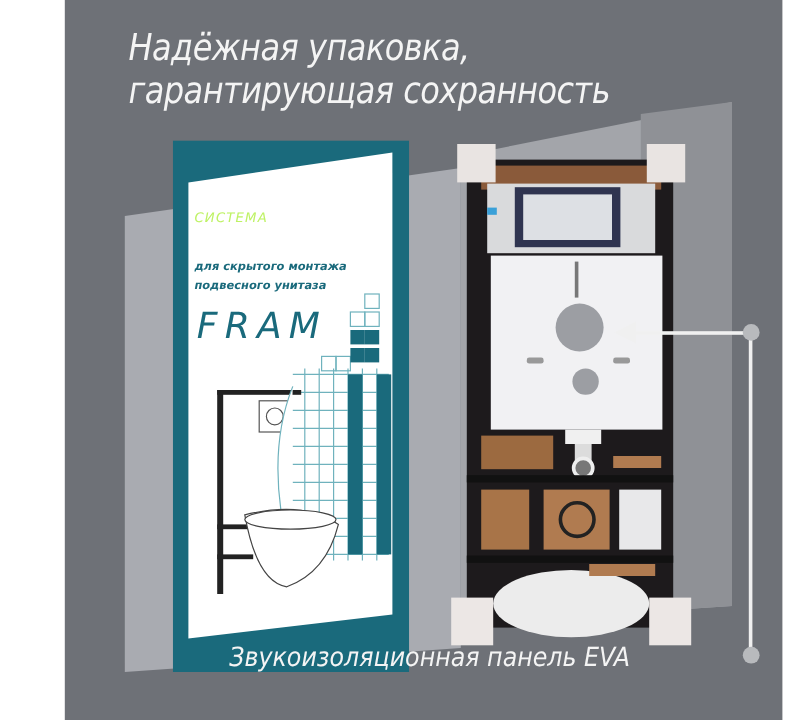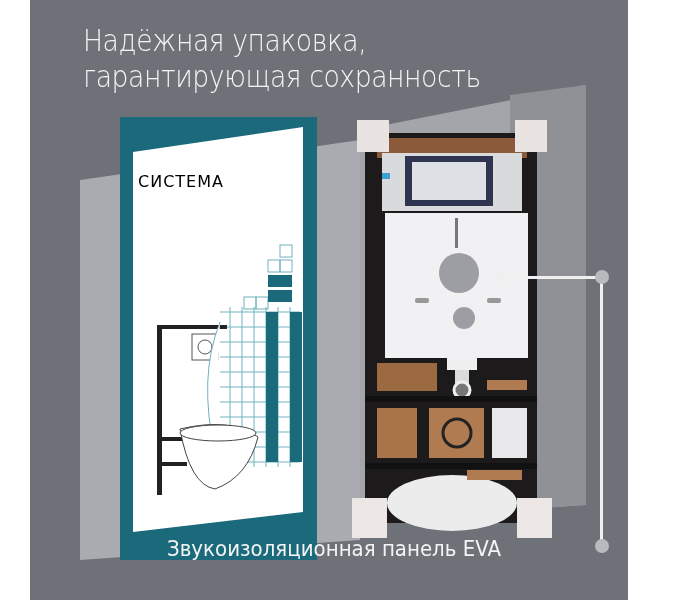--- a/index.html
+++ b/index.html
@@ -1,22 +1,22 @@
 <!DOCTYPE html>
 <html><head>
 <meta charset="utf-8">
 <style>
   html, body { margin: 0; padding: 0; background: #ffffff; }
   body { width: 675px; height: 600px; position: relative; overflow: hidden; font-family: "Liberation Sans", sans-serif; }
-  .panel { position: absolute; left: 30px; top: 0; width: 598px; height: 600px; background: #6e7177; overflow: hidden; }
+  .panel { position: absolute; left: 54px; top: 0; width: 598px; height: 600px; background: #6e7177; overflow: hidden; font-style: italic; }
   .headline { position: absolute; left: 53px; top: 22px; color: #f4f4f4; font-family: "DejaVu Sans", sans-serif; font-size: 31px; line-height: 36px; font-weight: 300; letter-spacing: -0.5px; transform: scaleX(0.86); transform-origin: left top; white-space: nowrap; }
   .caption { position: absolute; left: 137px; top: 535px; color: #f4f4f4; font-family: "DejaVu Sans", sans-serif; font-size: 22px; line-height: 28px; transform: scaleX(0.9); transform-origin: left top; white-space: nowrap; }
   svg.bg { position: absolute; left: 0; top: 0; }
   .box { position: absolute; left: 90px; top: 117px; width: 197px; height: 443px; }
-  .box-title { position: absolute; left: 18px; top: 56px; color: #000000; font-family: "DejaVu Sans", sans-serif; font-size: 16px; line-height: 18px; letter-spacing: 1px; }
+  .box-title { position: absolute; left: 18px; top: 56px; color: #bef264; font-family: "DejaVu Sans", sans-serif; font-size: 11px; line-height: 18px; letter-spacing: 1px; }
   .box-sub { position: absolute; left: 18px; top: 98px; color: #1a6a7c; font-family: "DejaVu Sans", sans-serif; font-weight: bold; font-size: 9.5px; line-height: 16px; white-space: nowrap; }
   .brand { position: absolute; left: 20px; top: 138px; color: #1a6a7c; font-family: "DejaVu Sans", sans-serif; font-size: 30px; letter-spacing: 6px; }
   .product { position: absolute; left: 317px; top: 118px; width: 210px; height: 420px; }
   .callout-h { position: absolute; left: 468px; top: 276px; width: 105px; height: 3px; background: #f0f0f0; }
   .callout-v { position: absolute; left: 570px; top: 278px; width: 3px; height: 266px; background: #f0f0f0; }
   .dot { position: absolute; width: 14px; height: 14px; border-radius: 50%; background: #b8babd; }
   .arrowhead { position: absolute; left: 458px; top: 268px; width: 0; height: 0; border-top: 9px solid transparent; border-bottom: 9px solid transparent; border-right: 18px solid #f0f0f0; }
 </style>
 </head>
 <body>
@@ -69,20 +69,25 @@
       <rect x="72" y="217" width="26" height="26" fill="#fff" stroke="#555" stroke-width="1"></rect>
       <circle cx="85" cy="230" r="7" fill="none" stroke="#555" stroke-width="1"></circle>
       <path d="M100 205 Q78 260 95 335" stroke="#6fb2bd" stroke-width="1" fill="#fff"></path>
 
       <path d="M60 312 Q110 300 138 320 Q128 360 95 372 Q70 368 60 312 Z" fill="#ffffff" stroke="#444" stroke-width="1"></path>
       <ellipse cx="98" cy="316" rx="38" ry="8" fill="#fff" stroke="#444" stroke-width="1"></ellipse>
     </svg>
     <div class="box-title">
       <div>СИСТЕМА</div>
     </div>
+    <div class="box-sub">
+      <div>для скрытого монтажа</div>
+      <div>подвесного унитаза</div>
+    </div>
+    <div class="brand">FRAM</div>
   </div>
 
   <svg class="product" viewBox="0 0 210 420" width="210" height="420">
 
     <rect x="18" y="15" width="172" height="390" fill="#1d1a1c"></rect>
     <rect x="30" y="20" width="150" height="20" fill="#8a5a3a"></rect>
 
     <rect x="10" y="2" width="32" height="32" fill="#e9e4e2"></rect>
     <rect x="168" y="2" width="32" height="32" fill="#e9e4e2"></rect>
     <rect x="5" y="380" width="35" height="40" fill="#ece7e5"></rect>

